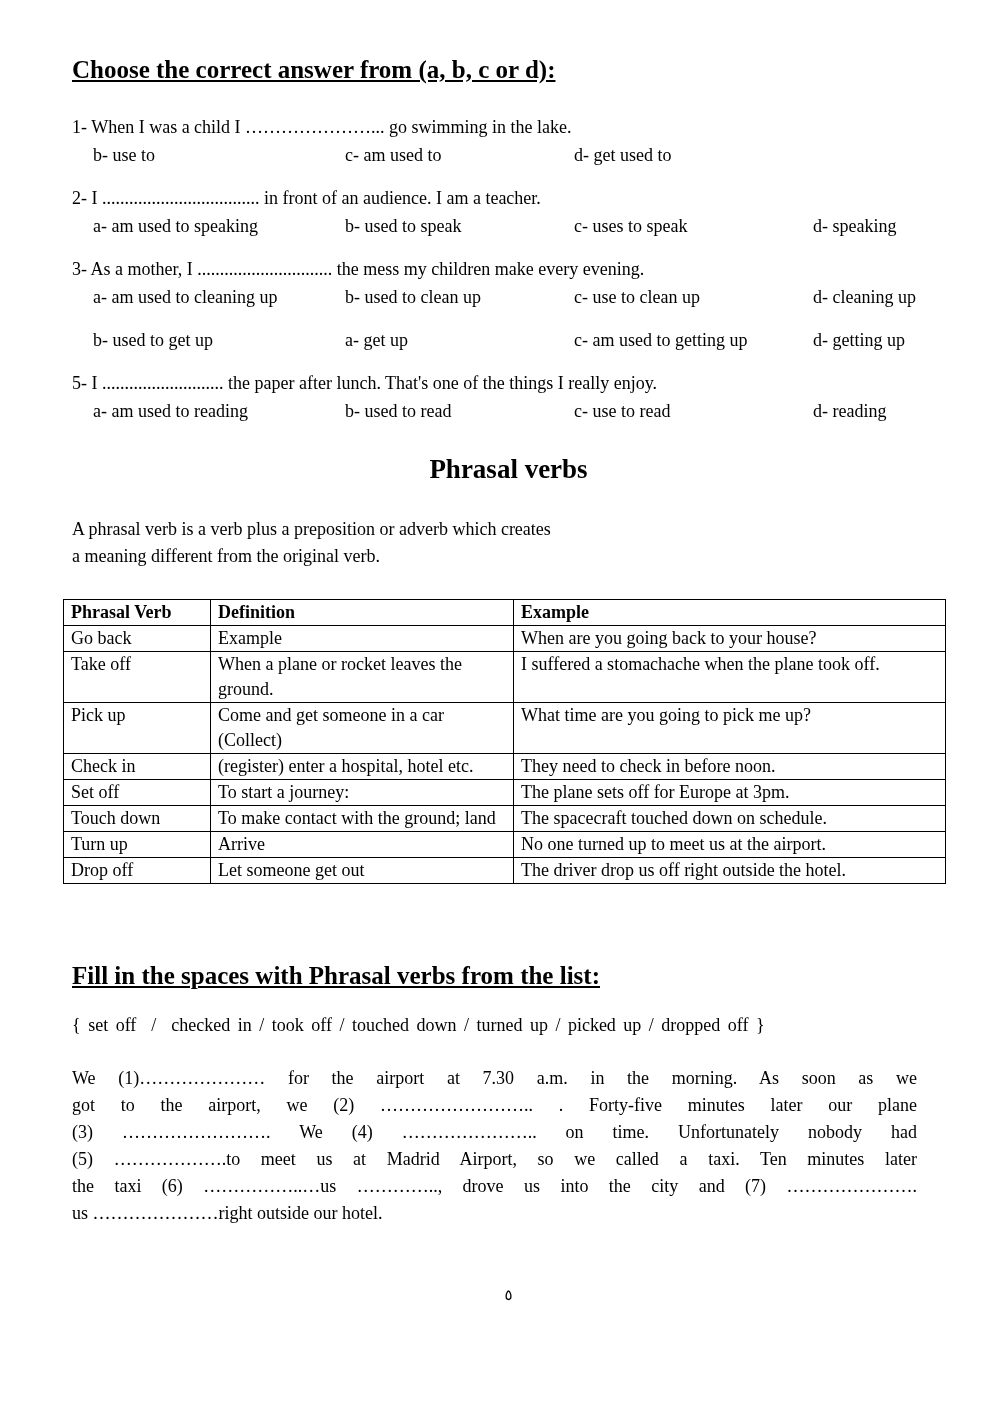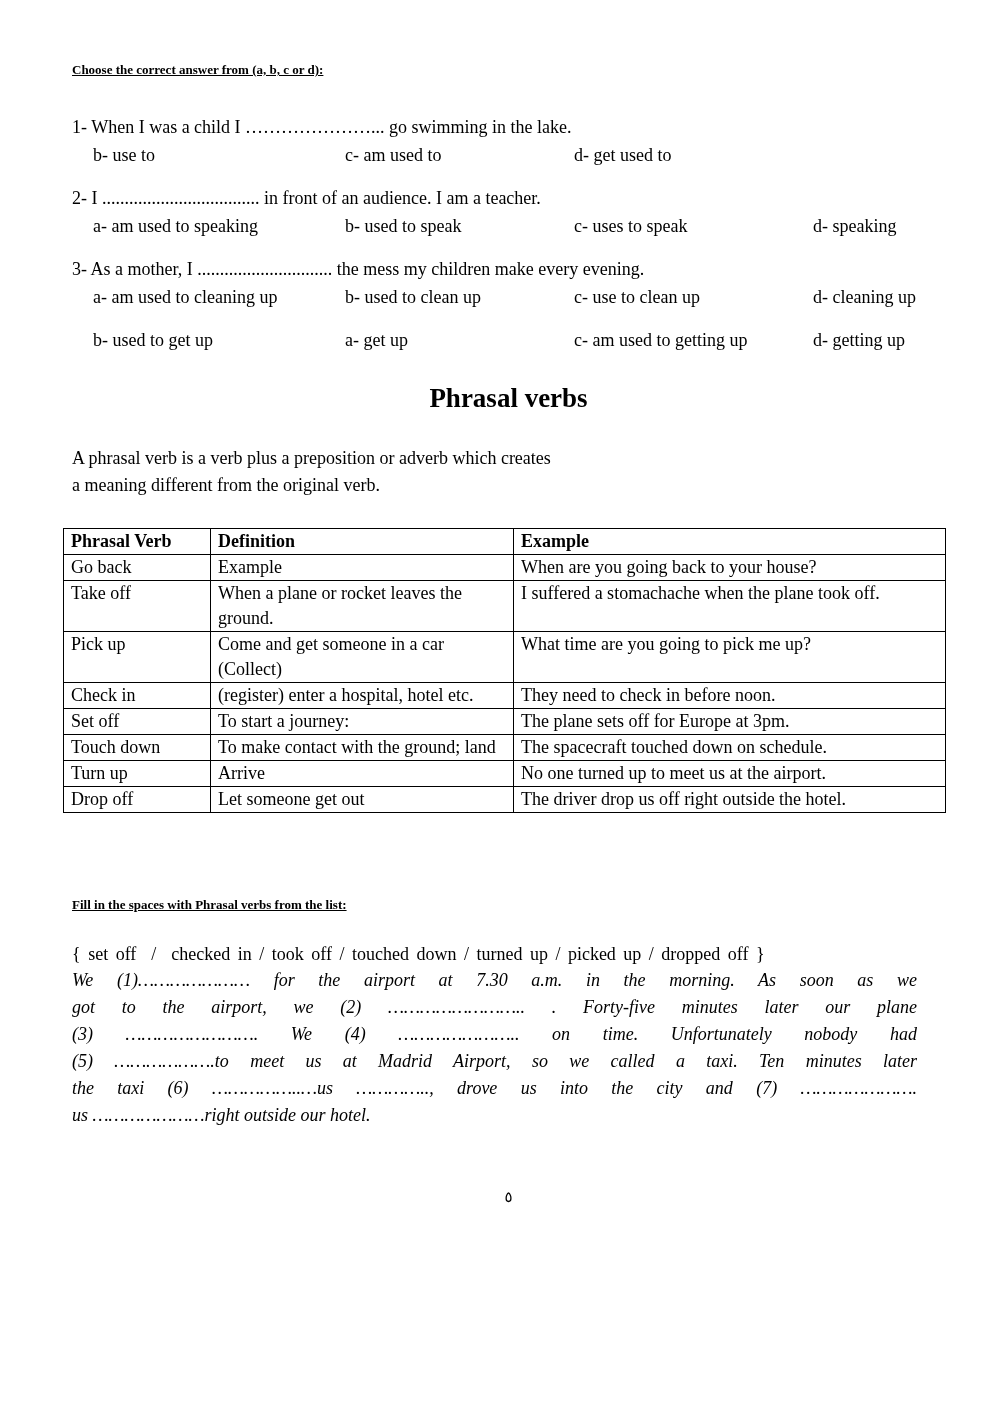--- a/index.html
+++ b/index.html
@@ -11,21 +11,21 @@
     padding: 57px 47px 0 72px;
     background: #ffffff;
     color: #000000;
     font-family: "Liberation Serif", serif;
     font-size: 18px;
     overflow: hidden;
   }
   .heading {
     font-weight: bold;
     text-decoration: underline;
-    font-size: 13px;
+    font-size: 25px;
     line-height: 26px;
   }
   .choose-heading { margin-bottom: 31px; }
   .question { margin-bottom: 17px; }
   .q-prompt { line-height: 26px; }
   .q-options {
     display: grid;
     grid-template-columns: 252px 229px 239px auto;
     padding-left: 21px;
     line-height: 26px;
@@ -59,21 +59,21 @@
   col.c2 { width: 303px; }
   col.c3 { width: 432px; }
   .fill-heading { margin-top: 79px; }
   .word-bank {
     margin-top: 23px;
     font-weight: normal;
     line-height: 26px;
     white-space: pre-wrap;
     word-spacing: 3px;
   }
-  .fill-para { width: 845px; font-style: italic; }
+  .fill-para { margin-top: 27px; width: 845px; }
   .fill-line { line-height: 27px; }
   .fill-line.just { text-align: justify; text-align-last: justify; }
   .page-number {
     margin-top: 58px;
     text-align: center;
     font-size: 15px;
     line-height: 20px;
   }
 </style>
 </head>
@@ -114,20 +114,29 @@
 
   <div class="question">
     <div class="q-options">
       <span>b- used to get up</span>
       <span>a- get up</span>
       <span>c- am used to getting up</span>
       <span>d- getting up</span>
     </div>
   </div>
 
+  <div class="question">
+    <div class="q-prompt">5- I ........................... the paper after lunch. That's one of the things I really enjoy.</div>
+    <div class="q-options">
+      <span>a- am used to reading</span>
+      <span>b- used to read</span>
+      <span>c- use to read</span>
+      <span>d- reading</span>
+    </div>
+  </div>
 
   <div class="section-title">Phrasal verbs</div>
 
   <div class="intro">
     <div>A phrasal verb is a verb plus a preposition or adverb which creates</div>
     <div>a meaning different from the original verb.</div>
   </div>
 
   <table class="pv-table">
     <colgroup>

